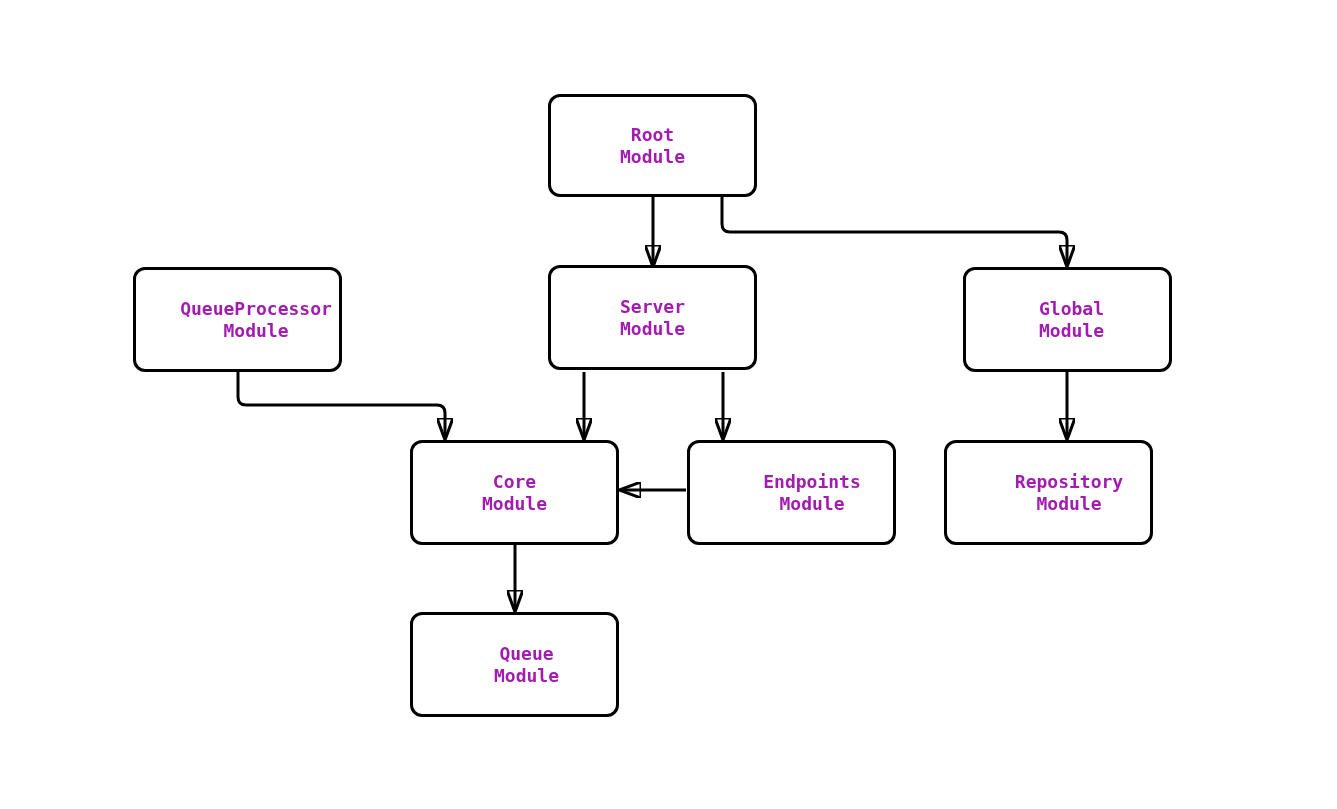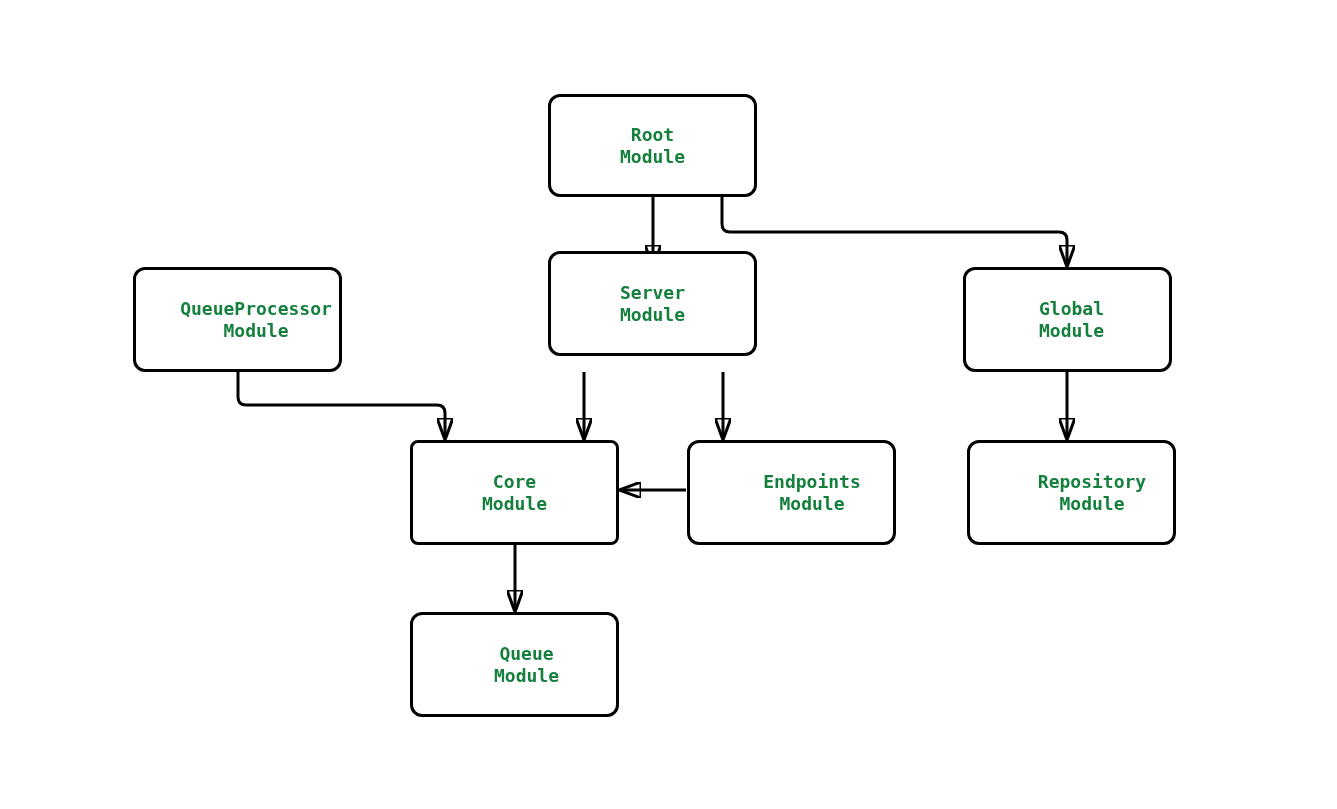--- a/index.html
+++ b/index.html
@@ -37,30 +37,30 @@
     border: 3px solid #000000;
     border-radius: 12px;
     display: flex;
     flex-direction: column;
     align-items: center;
     justify-content: center;
     text-align: center;
     font-size: 18px;
     font-weight: bold;
     line-height: 22px;
-    color: #15803d;
+    color: #a21caf;
   }
   .node span { display: block; }
   .node-root          { left: 548px; top:  94px; height: 103px; }
   .node-queueprocessor{ left: 133px; top: 267px; padding-left: 37px; }
-  .node-server        { left: 548px; top: 251px; }
+  .node-server        { left: 548px; top: 265px; }
   .node-global        { left: 963px; top: 267px; padding-left: 8px; }
-  .node-core          { left: 410px; top: 440px; border-radius: 8px; }
+  .node-core          { left: 410px; top: 440px; }
   .node-endpoints     { left: 687px; top: 440px; padding-left: 41px; }
-  .node-repository    { left: 967px; top: 440px; padding-left: 41px; }
+  .node-repository    { left: 944px; top: 440px; padding-left: 41px; }
   .node-queue         { left: 410px; top: 612px; padding-left: 24px; }
 </style>
 </head>
 <body>
 
 <div class="canvas">
 
   <svg class="edges" viewBox="0 0 1337 809" xmlns="http://www.w3.org/2000/svg">
     <defs>
       <marker id="arrow" markerUnits="userSpaceOnUse" markerWidth="22" markerHeight="16" refX="20" refY="8" orient="auto">

